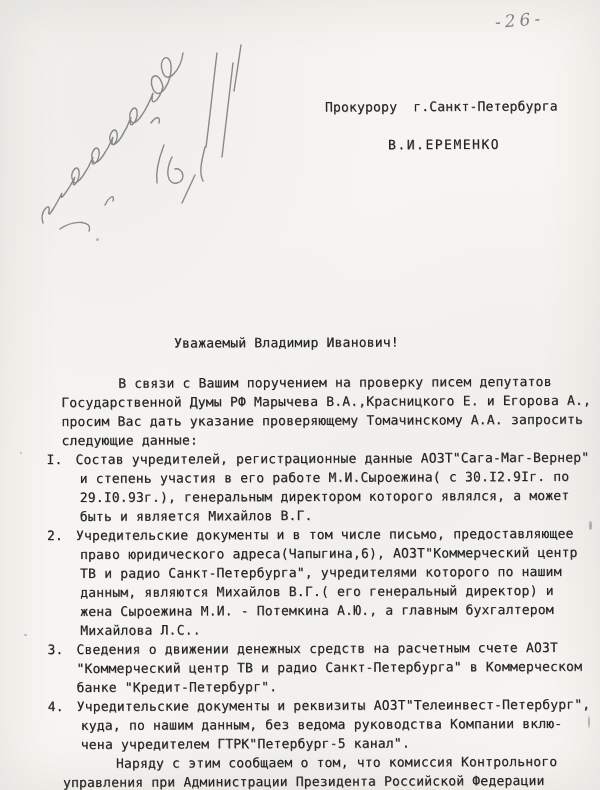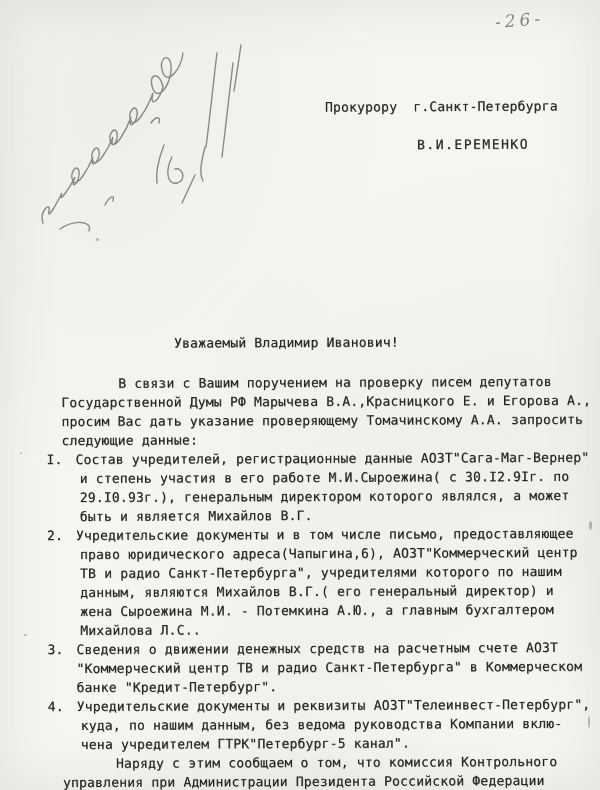--- a/index.html
+++ b/index.html
@@ -23,21 +23,21 @@
   .pagenum{
     position:absolute; top:10px; left:495px;
     font-family:"DejaVu Serif",serif;
     font-style:italic; font-size:17px; color:#6e6e6e;
     letter-spacing:4px; transform:rotate(-5deg);
     opacity:0.85;
   }
   .handwriting{ position:absolute; top:5px; left:5px; opacity:0.8; }
 
   .recipient{ position:absolute; top:97px; left:325px; transform:rotate(-0.3deg); }
-  .recipient .r2{ margin-top:19px; margin-left:63px; letter-spacing:1.5px;text-align:center; }
+  .recipient .r2{ margin-top:19px; margin-left:63px; letter-spacing:1.5px; }
 
   .letter-body{ position:absolute; top:333px; left:0; width:600px; transform:rotate(-0.25deg); }
   .salutation{ margin:0 0 21px 175px; }
   .intro{ margin-left:62px; }
   .intro .first{ padding-left:57px; }
   .list{ margin-left:47px; }
   .item{ position:relative; }
   .item .num{ display:inline-block; width:29px; }
   .item .cont{ margin-left:33px; }
   .item3 .cont{ margin-left:29px; }

